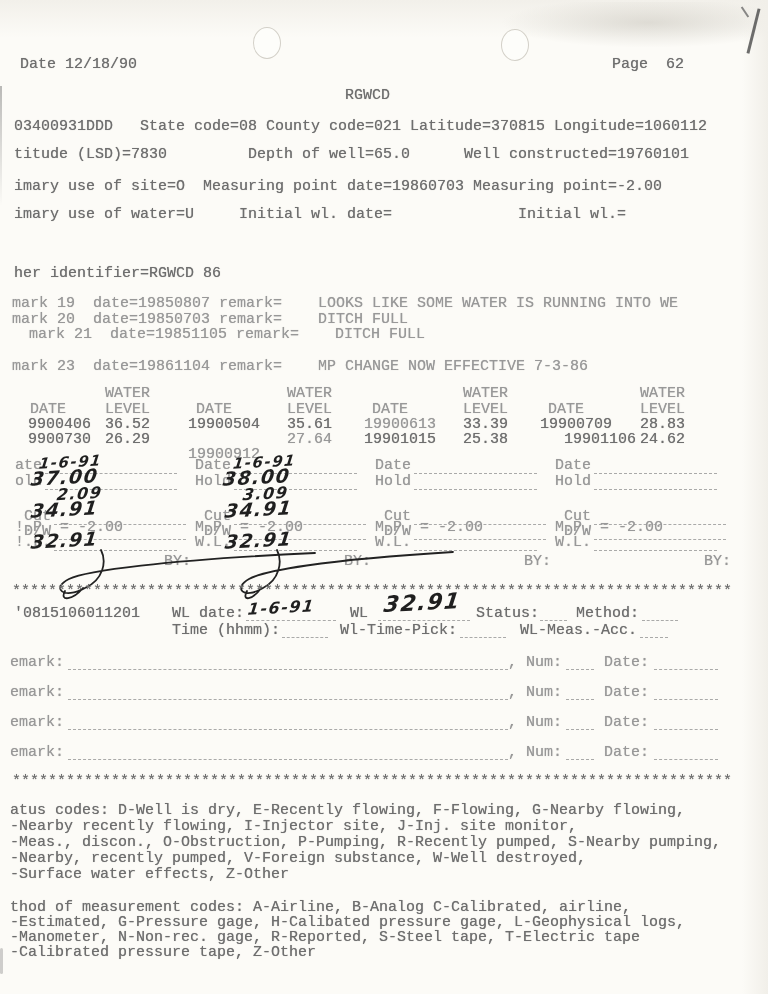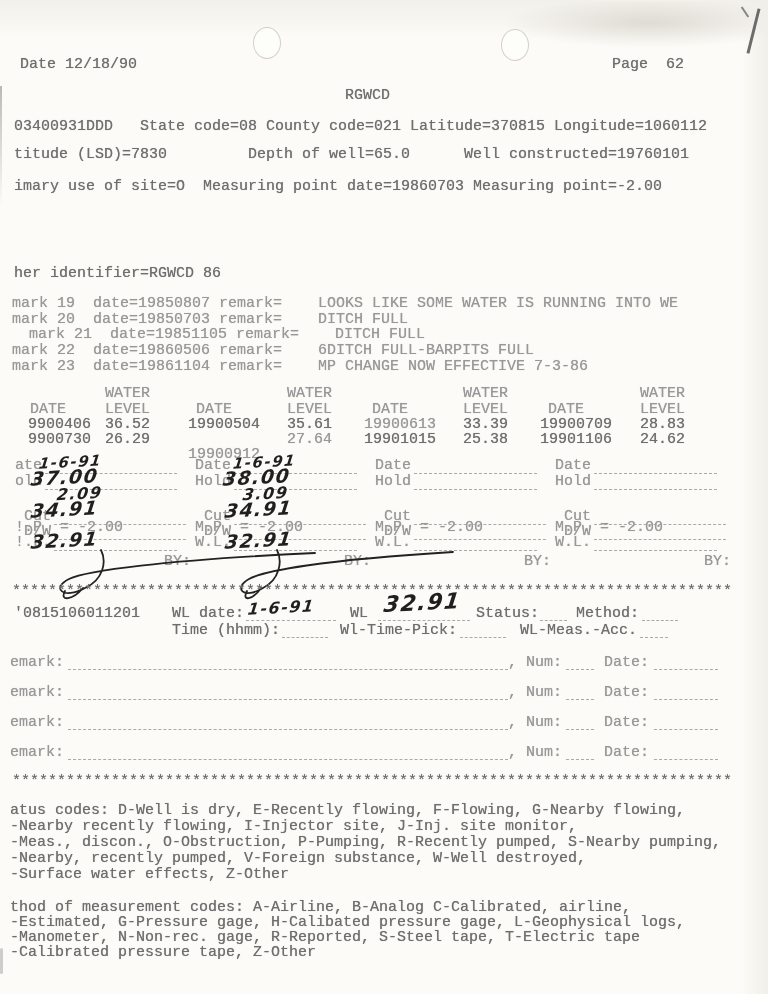--- a/index.html
+++ b/index.html
@@ -68,26 +68,26 @@
   <div class="edge-mark"></div>
   <div class="edge-mark2"></div>
 
   <span class="t" style="left:20px; top:57px;">Date 12/18/90</span>
   <span class="t" style="left:612px; top:57px;">Page  62</span>
   <span class="t" style="left:345px; top:88px;">RGWCD</span>
 
   <span class="t" style="left:14px; top:119px;">03400931DDD   State code=08 County code=021 Latitude=370815 Longitude=1060112</span>
   <span class="t" style="left:14px; top:147px;">titude (LSD)=7830         Depth of well=65.0      Well constructed=19760101</span>
   <span class="t" style="left:14px; top:179px;">imary use of site=O  Measuring point date=19860703 Measuring point=-2.00</span>
+  <span class="t" style="left:14px; top:207px;">imary use of water=U     Initial wl. date=              Initial wl.=</span>
   <span class="t" style="left:14px; top:266px;">her identifier=RGWCD 86</span>
 
   <span class="t faded" style="left:12px; top:296px;">mark 19  date=19850807 remark=    LOOKS LIKE SOME WATER IS RUNNING INTO WE</span>
   <span class="t faded" style="left:12px; top:312px;">mark 20  date=19850703 remark=    DITCH FULL</span>
   <span class="t faded" style="left:12px; top:327px;margin-left:17px;">mark 21  date=19851105 remark=    DITCH FULL</span>
-  <span class="t faded" style="left:12px; top:343px;">mark 22  date=19860506 remark=    6DITCH FULL-BARPITS FULL</span>
   <span class="t faded" style="left:12px; top:359px;">mark 23  date=19861104 remark=    MP CHANGE NOW EFFECTIVE 7-3-86</span>
 
   <div>
     <span class="t faded" style="left:105px; top:386px;">WATER</span>
     <span class="t faded" style="left:287px; top:386px;">WATER</span>
     <span class="t faded" style="left:463px; top:386px;">WATER</span>
     <span class="t faded" style="left:640px; top:386px;">WATER</span>
 
     <span class="t faded" style="left:30px;  top:402px;">DATE</span>
     <span class="t faded" style="left:105px; top:402px;">LEVEL</span>
@@ -106,21 +106,21 @@
     <span class="t" style="left:463px; top:417px;">33.39</span>
     <span class="t" style="left:540px; top:417px;">19900709</span>
     <span class="t" style="left:640px; top:417px;">28.83</span>
 
     <span class="t" style="left:28px;  top:432px;">9900730</span>
     <span class="t" style="left:105px; top:432px;">26.29</span>
     <span class="t faded" style="left:188px; top:432px;margin-top:15px;">19900912</span>
     <span class="t faded" style="left:287px; top:432px;">27.64</span>
     <span class="t" style="left:364px; top:432px;">19901015</span>
     <span class="t" style="left:463px; top:432px;">25.38</span>
-    <span class="t" style="left:540px; top:432px;text-align:right;">19901106</span>
+    <span class="t" style="left:564px; top:432px;text-align:right;">19901106</span>
     <span class="t" style="left:640px; top:432px;">24.62</span>
   </div>
 
   <div class="card" style="left:15px;">
     <div class="crow" style="top:0;">
         <span class="clab">ate</span>
         <span class="cblank"></span>
       </div>
     <div class="crow" style="top:16px;">
         <span class="clab">old</span>

